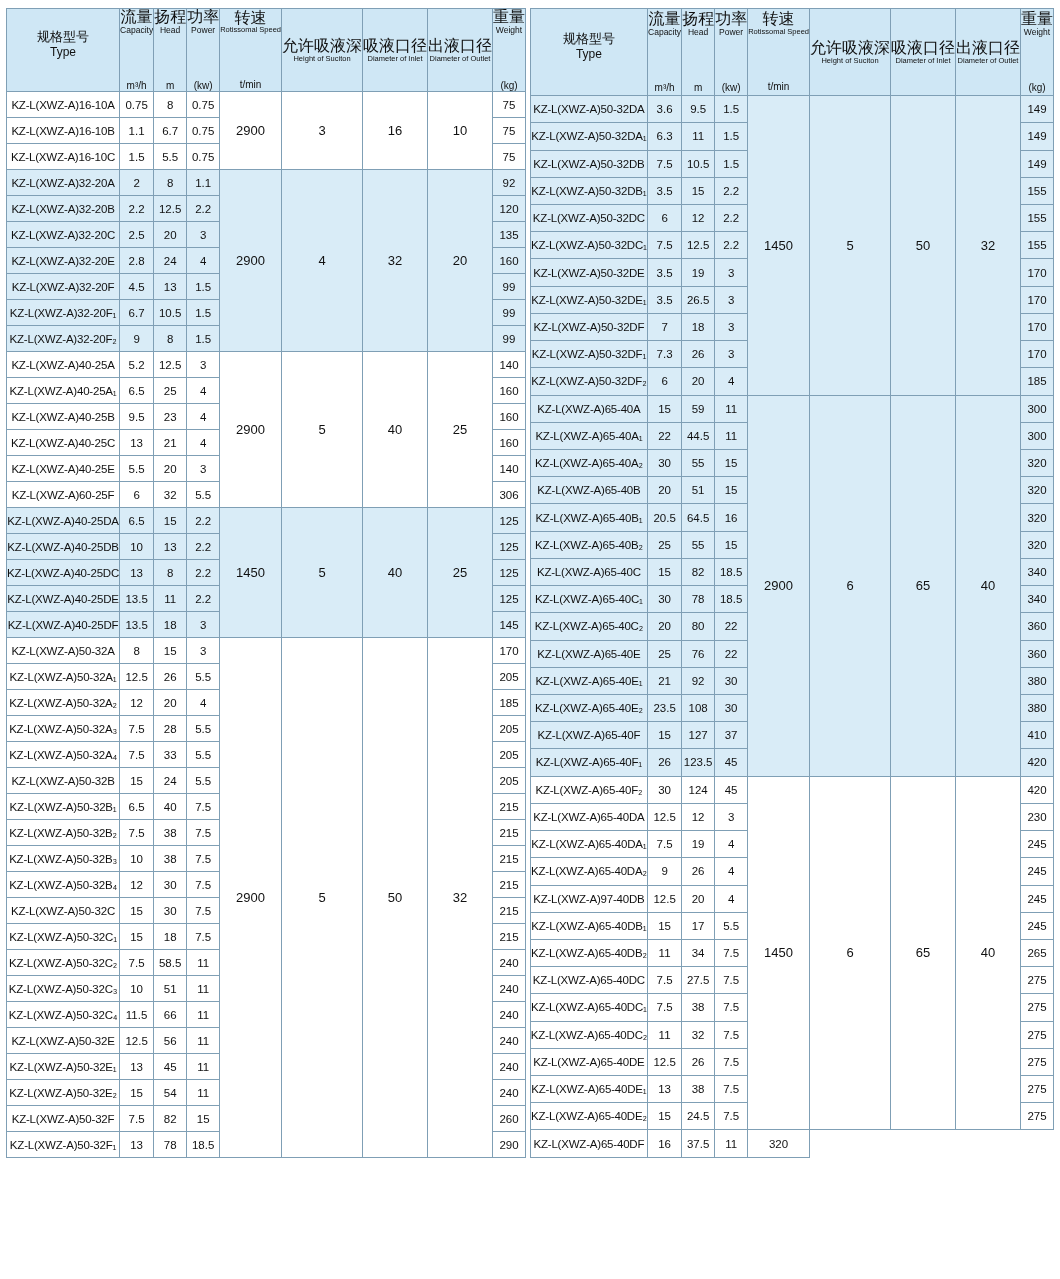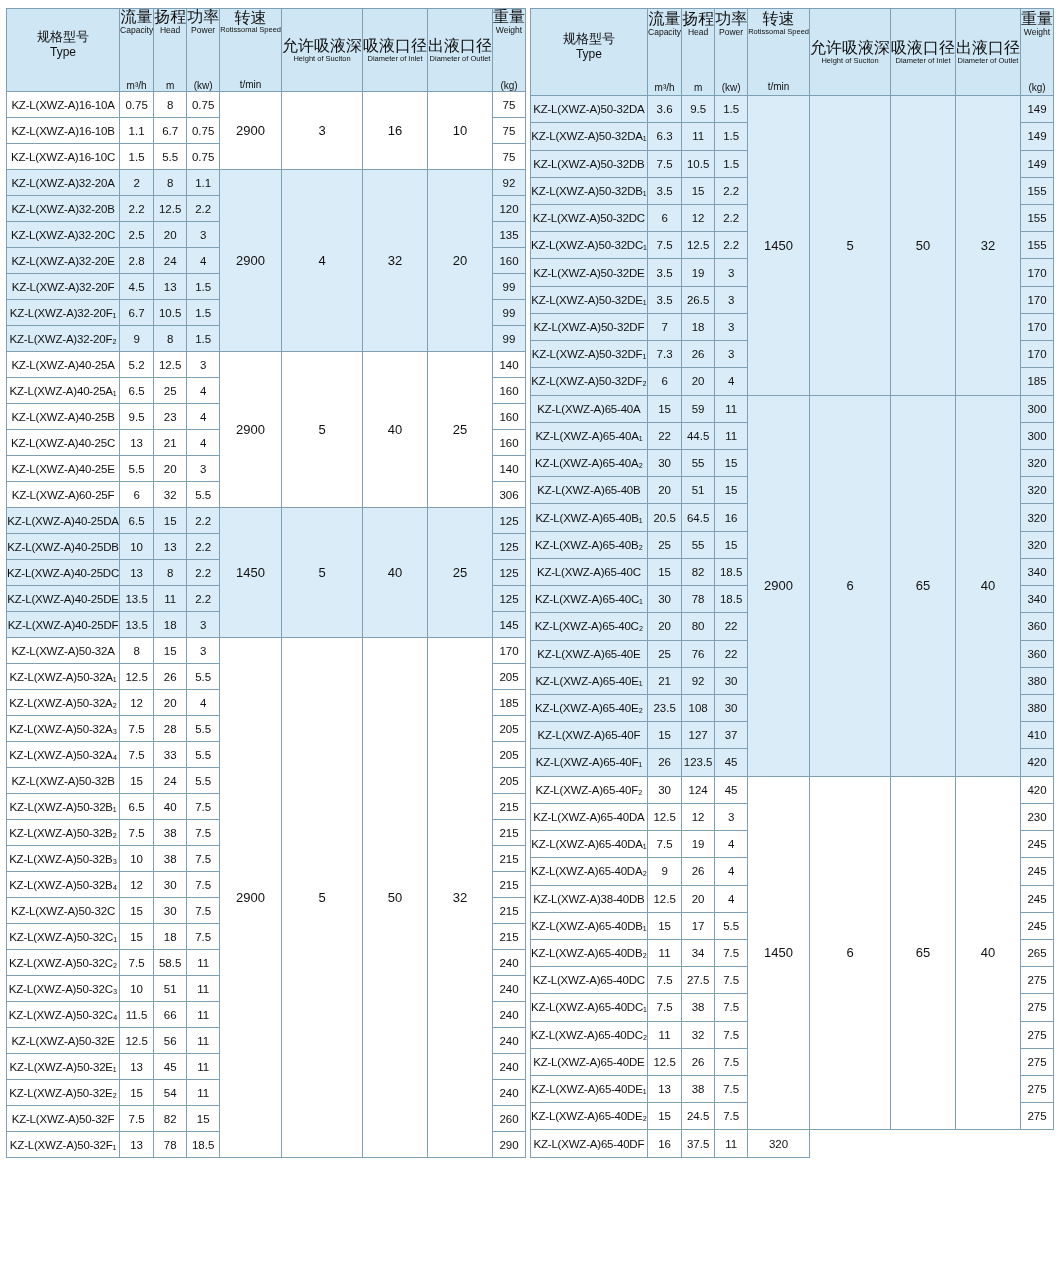--- a/index.html
+++ b/index.html
@@ -716,21 +716,21 @@
           <td class="num c-wt">245</td>
         </tr>
         <tr class="plain">
           <td class="model c-model">KZ-L(XWZ-A)65-40DA₂</td>
           <td class="num c-cap">9</td>
           <td class="num c-head">26</td>
           <td class="num c-pow">4</td>
           <td class="num c-wt">245</td>
         </tr>
         <tr class="plain">
-          <td class="model c-model">KZ-L(XWZ-A)38-40DB</td>
+          <td class="model c-model">KZ-L(XWZ-A)97-40DB</td>
           <td class="num c-cap">12.5</td>
           <td class="num c-head">20</td>
           <td class="num c-pow">4</td>
           <td class="num c-wt">245</td>
         </tr>
         <tr class="plain">
           <td class="model c-model">KZ-L(XWZ-A)65-40DB₁</td>
           <td class="num c-cap">15</td>
           <td class="num c-head">17</td>
           <td class="num c-pow">5.5</td>

